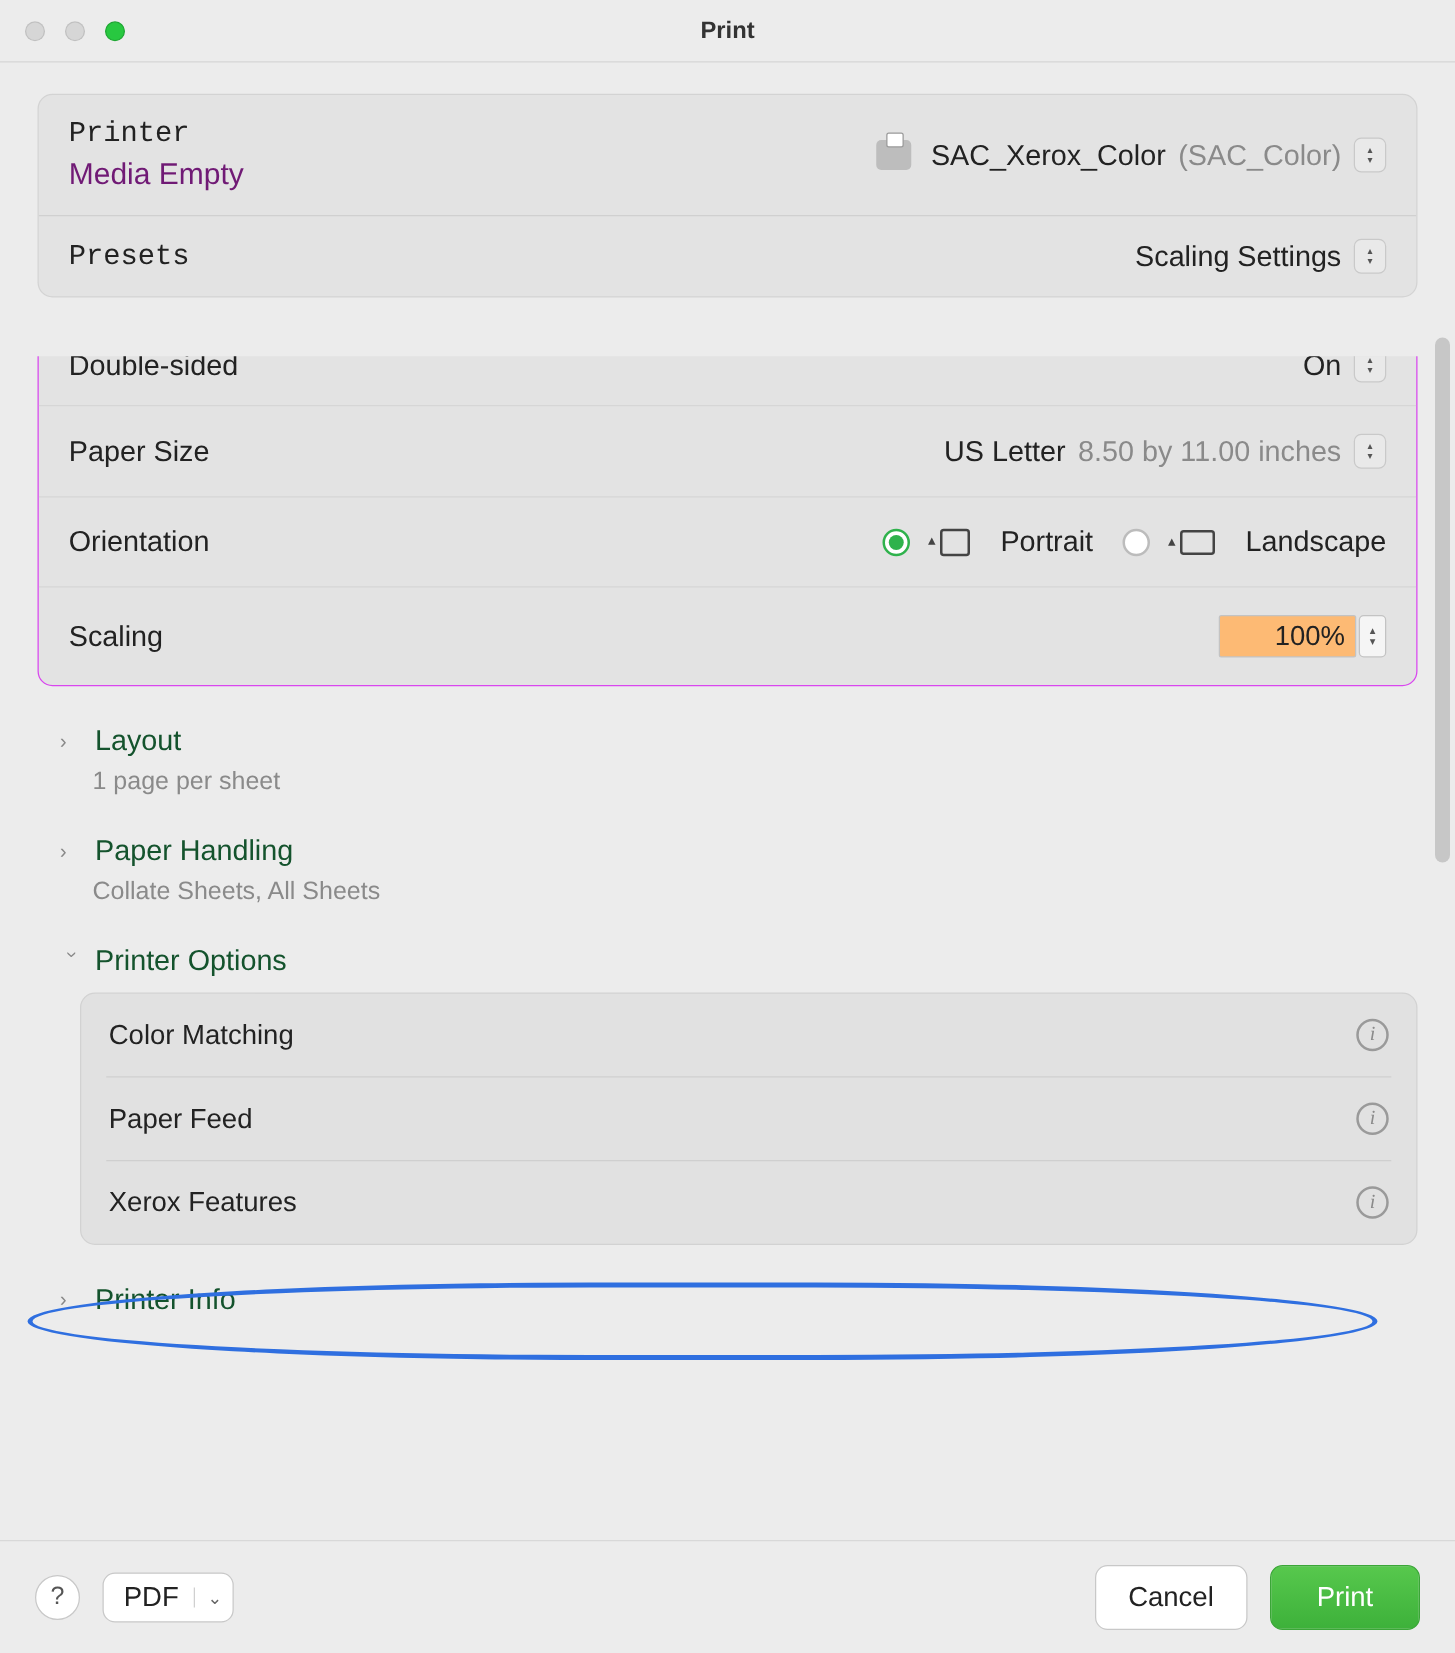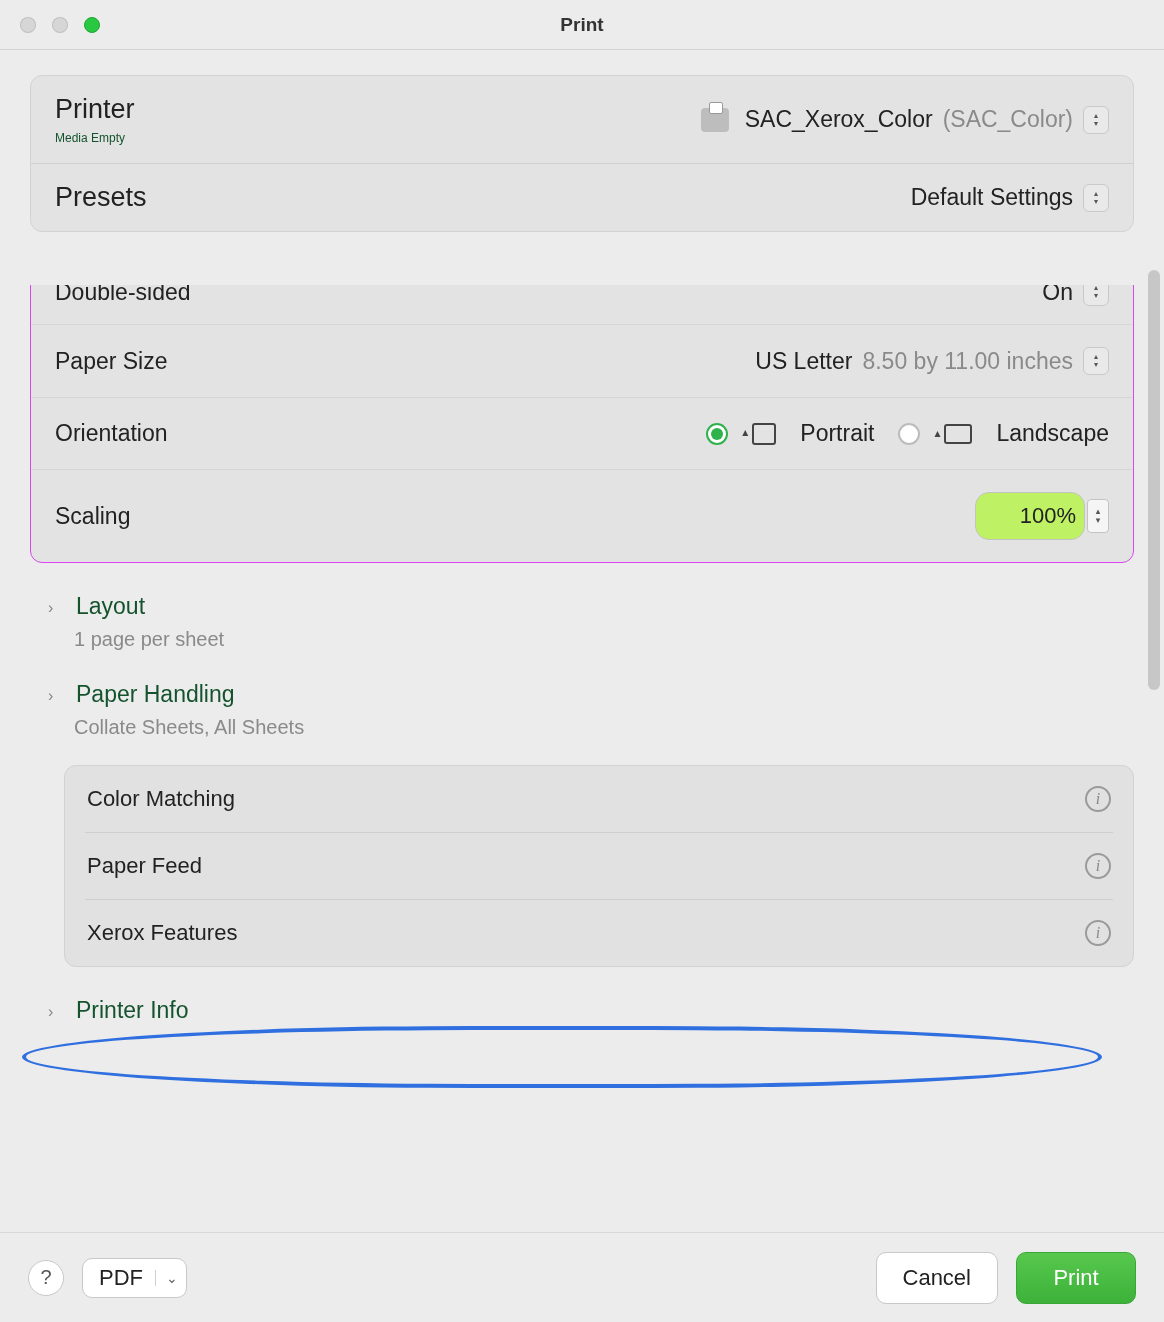--- a/index.html
+++ b/index.html
@@ -42,22 +42,22 @@
     overflow: hidden;
   }
   .sticky-panel .row {
     padding: 18px 24px;
     display: flex;
     align-items: center;
     justify-content: space-between;
   }
   .sticky-panel .row + .row { border-top: 1px solid #d0d0d0; gap: 48px; }
   .row-left { display: flex; flex-direction: column; gap: 6px; }
-  .row-label { font-size: 27px; color: #222; }
-  .row-sub { font-size: 12px; color: #14532d; }
+  .row-label { font-size: 23px; color: #222; font-family: Liberation Mono, monospace; }
+  .row-sub { font-size: 24px; color: #701a75; }
   .row-right { display: flex; align-items: center; gap: 10px; font-size: 23px; }
   .muted { color: #8a8a8a; }
   .stepicon {
     width: 26px; height: 28px; border-radius: 6px;
     background: #e9e9e9; border: 1px solid #c9c9c9;
     display: inline-flex; flex-direction: column; align-items: center; justify-content: center;
     font-size: 8px; color: #555; line-height: 1;
   }
   .printer-icon {
     width: 28px; height: 24px; position: relative; margin-right: 6px;
@@ -104,23 +104,23 @@
   }
   .radio.selected { border-color: #2fb24c; }
   .radio.selected::after { content:""; width:12px; height:12px; border-radius:50%; background:#2fb24c; }
   .orient-glyph {
     width: 24px; height: 22px; border: 2px solid #444; border-radius: 3px; position: relative;
   }
   .orient-glyph.landscape { width: 28px; height: 20px; }
   .orient-glyph::after { content:"▴"; position:absolute; left:-12px; top:0; font-size:12px; color:#444; }
 
   .scaling-input {
-    width: 110px; height: 48px; border: 1px solid #c3c3c3; background: #bef264;
+    width: 110px; height: 34px; border: 1px solid #c3c3c3; background: #fdba74;
     display:inline-flex; align-items:center; justify-content:flex-end;
-    padding: 0 8px; font-size: 22px; border-radius: 14px;
+    padding: 0 8px; font-size: 22px; border-radius: 2px;
   }
   .stepper {
     width: 22px; height: 34px; border: 1px solid #c3c3c3; border-radius: 4px; background: #f5f5f5;
     display:inline-flex; flex-direction:column; align-items:center; justify-content:center;
     font-size: 9px; color:#555; line-height:1; margin-left: 2px;
   }
 
   
   .disclosure { margin-top: 26px; }
   .disc-row { display:flex; align-items:flex-start; gap: 10px; padding: 4px 0 2px 18px; }
@@ -205,21 +205,21 @@
     <div class="row-right">
       <span class="printer-icon"></span>
       <span>SAC_Xerox_Color</span>
       <span class="muted">(SAC_Color)</span>
       <span class="stepicon">▴<br>▾</span>
     </div>
   </div>
   <div class="row">
     <span class="row-label">Presets</span>
     <div class="row-right">
-      <span>Default Settings</span>
+      <span>Scaling Settings</span>
       <span class="stepicon">▴<br>▾</span>
     </div>
   </div>
 </div>
 
 <div class="scroll-body">
 
   <div class="settings-panel">
     <div class="srow">
       <span>Double-sided</span>
@@ -266,20 +266,24 @@
 
   <div class="disclosure" style="margin-top:4px">
     <div class="disc-row">
       <span class="disc-chevron">›</span>
       <span class="disc-title">Paper Handling</span>
     </div>
     <div class="disc-sub">Collate Sheets, All Sheets</div>
   </div>
 
   <div class="disclosure" style="margin-top:4px">
+    <div class="disc-row">
+      <span class="disc-chevron" style="transform: rotate(90deg)">›</span>
+      <span class="disc-title">Printer Options</span>
+    </div>
     <div class="printer-options-list">
       <div class="po-item">
         <span>Color Matching</span>
         <span class="info-icon">i</span>
       </div>
       <div class="po-sep"></div>
       <div class="po-item" style="position:relative">
         <span>Paper Feed</span>
         <span class="info-icon">i</span>
       </div>

